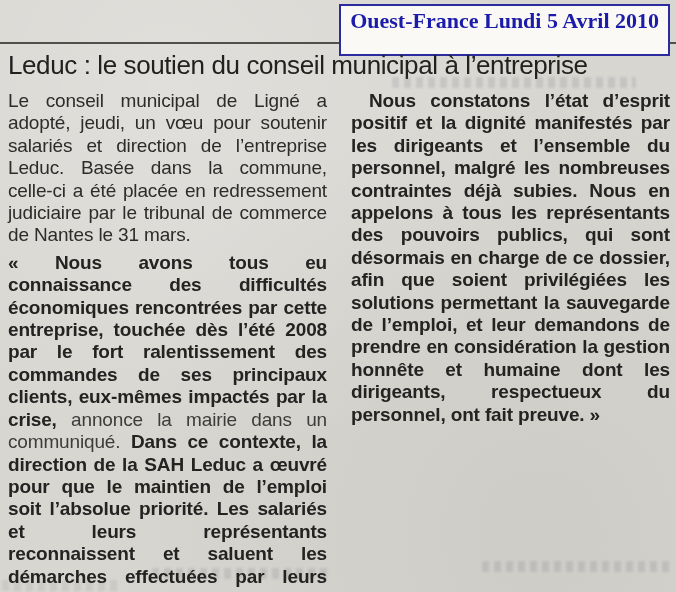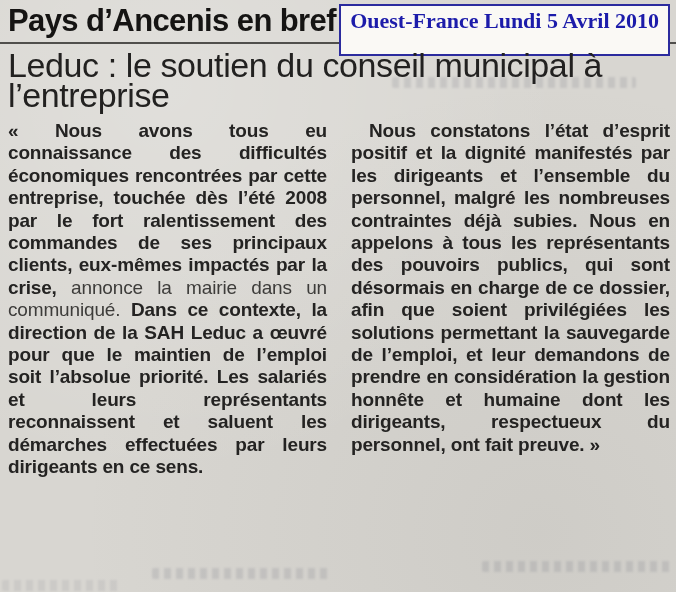--- a/index.html
+++ b/index.html
@@ -50,21 +50,21 @@
     white-space: nowrap;
   }
   .rule {
     height: 2px;
     background: #504f4c;
     margin: 0;
   }
   .headline {
     margin: 6px 0 8px 0;
     padding: 0 8px;
-    font-size: 34px;
+    font-size: 26px;
     line-height: 30px;
     font-weight: 400;
     letter-spacing: -0.4px;
     color: #222120;
   }
   .columns {
     display: flex;
     gap: 24px;
     padding: 2px 6px 0 8px;
     position: relative;
@@ -111,33 +111,33 @@
   .smudge-b { left: 152px; top: 568px; width: 176px; }
   .smudge-c { left: 482px; top: 561px; width: 188px; }
   .smudge-d { left: 2px;   top: 580px; width: 120px; opacity: 0.3; }
 </style>
 </head>
 <body>
 
 <div class="paper">
 
   <header class="masthead">
-    <h1 class="section-title">Pays d’Ancenis en bref</h1>
     <div class="edition-box">
       <span>Ouest-France Lundi 5 Avril 2010</span>
     </div>
   </header>
 
   <div class="rule"></div>
 
   <h2 class="headline">Leduc : le soutien du conseil municipal à l’entreprise</h2>
 
   <main class="columns">
 
     <div class="col">
+      <p>Le conseil municipal de Ligné a adopté, jeudi, un vœu pour soutenir salariés et direction de l’entreprise Leduc. Basée dans la commune, celle-ci a été placée en redressement judiciaire par le tribunal de commerce de Nantes le 31 mars.</p>
       <p>
         <span class="bold">« Nous avons tous eu connaissance des difficultés économiques rencontrées par cette entreprise, touchée dès l’été 2008 par le fort ralentissement des commandes de ses principaux clients, eux-mêmes impactés par la crise, </span><span class="attrib">annonce la mairie dans un communiqué. </span><span class="bold">Dans ce contexte, la direction de la SAH Leduc a œuvré pour que le maintien de l’emploi soit l’absolue priorité. Les salariés et leurs représentants reconnaissent et saluent les démarches effectuées par leurs dirigeants en ce sens.</span>
       </p>
     </div>
 
     <div class="col">
       <p class="bold indent">Nous constatons l’état d’esprit positif et la dignité manifestés par les dirigeants et l’ensemble du personnel, malgré les nombreuses contraintes déjà subies. Nous en appelons à tous les représentants des pouvoirs publics, qui sont désormais en charge de ce dossier, afin que soient privilégiées les solutions permettant la sauvegarde de l’emploi, et leur demandons de prendre en considération la gestion honnête et humaine dont les dirigeants, respectueux du personnel, ont fait preuve. »</p>
     </div>
 
   </main>

